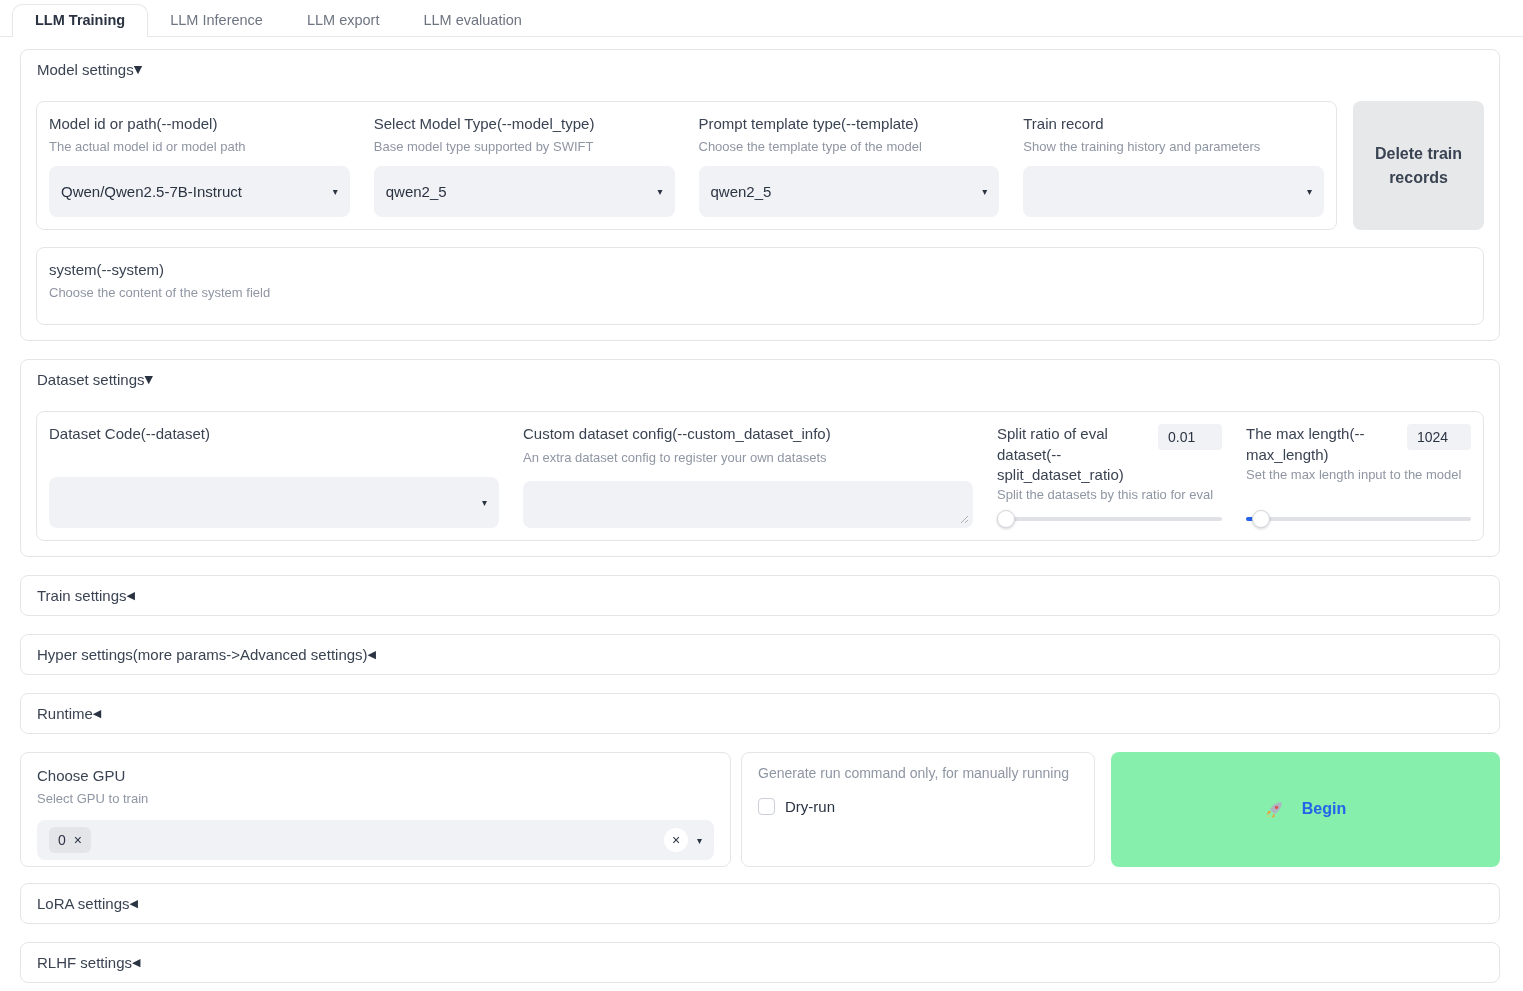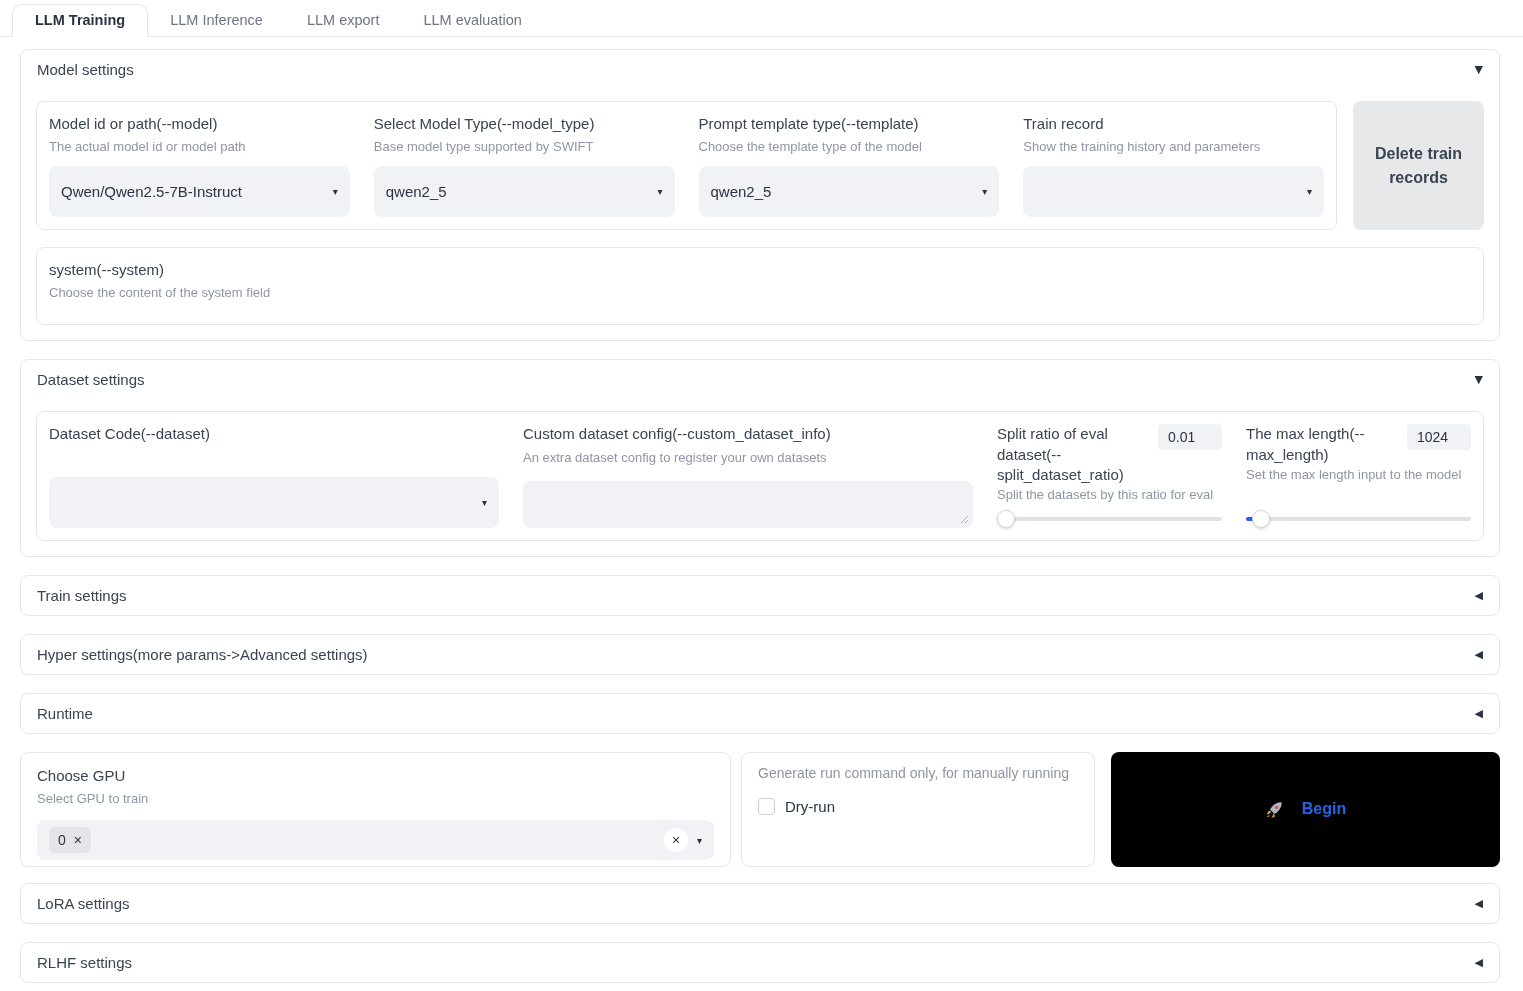--- a/index.html
+++ b/index.html
@@ -15,21 +15,21 @@
   .tab { padding:7px 22px 8px; font-size:14.5px; color:#6e7582; cursor:pointer; white-space:nowrap; }
   .tab.active {
     background:#fff; border:1px solid #e5e7eb; border-bottom:1px solid #fff;
     border-radius:10px 10px 0 0; color:#2a3342; font-weight:600; margin-bottom:-1px;
   }
   .content { padding:12px 23px 8px 20px; }
 
   
   .panel { border:1px solid #e4e6ea; border-radius:8px; background:#fff; margin-bottom:18px; }
   .panel-header {
-    display:flex; align-items:center; justify-content:space-between;
+    display:flex; align-items:center; justify-content:flex-start;
     padding:11px 16px; font-size:15px; color:#3a4352; cursor:pointer;
   }
   .acc-arrow { font-family:"DejaVu Sans",sans-serif; font-size:11px; color:#2a3342; line-height:1; }
   .panel-body { padding:12px 15px 15px 15px; }
 
   .form-box { border:1px solid #e4e6ea; border-radius:8px; padding:12px; background:#fff; }
 
   
   .field { flex:1; min-width:0; display:flex; flex-direction:column; }
   .field-label { font-size:15px; color:#3a4352; margin-bottom:5px; line-height:1.35; overflow-wrap:anywhere; }
@@ -84,21 +84,21 @@
   }
   .chip { background:#e3e5e9; border-radius:6px; display:flex; align-items:center; gap:8px; padding:5px 9px; font-size:14px; color:#2a3342; }
   .chip-x { font-size:14px; line-height:1; cursor:pointer; color:#2a3342; }
   .select-controls { margin-left:auto; display:flex; align-items:center; gap:9px; }
   .clear-circle { width:24px; height:24px; border-radius:50%; background:#fff; display:flex; align-items:center; justify-content:center; font-size:14px; color:#2a3342; cursor:pointer; }
   .dry-top-label { font-size:14px; color:#8f96a3; }
   .dry-check-row { display:flex; align-items:center; gap:10px; margin-top:17px; cursor:pointer; }
   .checkbox { width:17px; height:17px; border:1px solid #ccd0d6; border-radius:4px; background:#fff; flex:0 0 17px; }
   .dry-text { font-size:15px; color:#2a3342; }
   .begin-btn {
-    flex:1; background:#000000; border:none; border-radius:8px;
+    flex:1; background:#86efac; border:none; border-radius:8px;
     display:flex; align-items:center; justify-content:center; gap:18px;
     font-family:inherit; font-size:16px; font-weight:700; color:#2563eb; cursor:pointer;
   }
 </style>
 </head>
 <body>
 
 <div class="tabbar">
   <div class="tab active">LLM Training</div>
   <div class="tab">LLM Inference</div>

